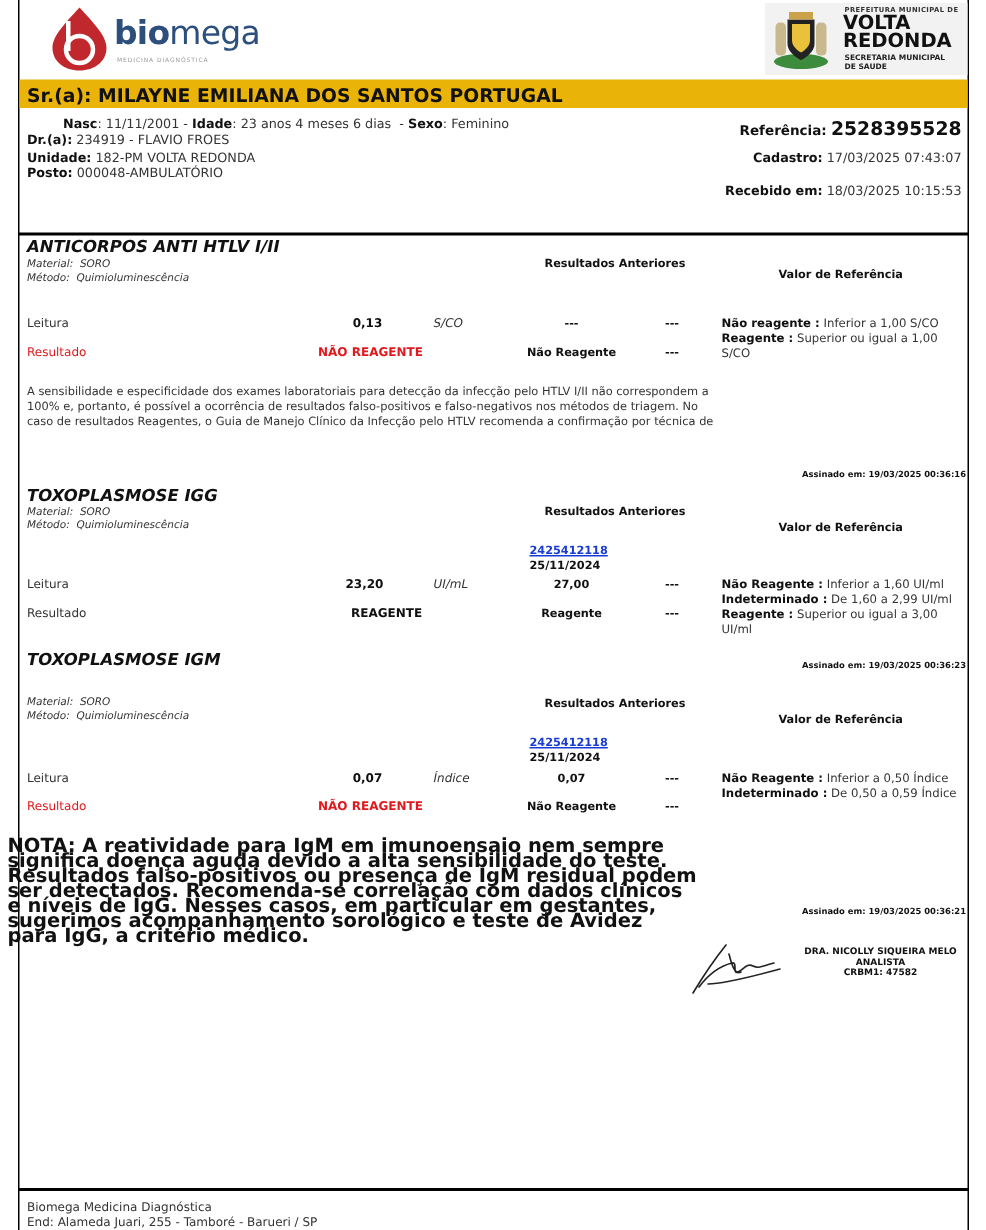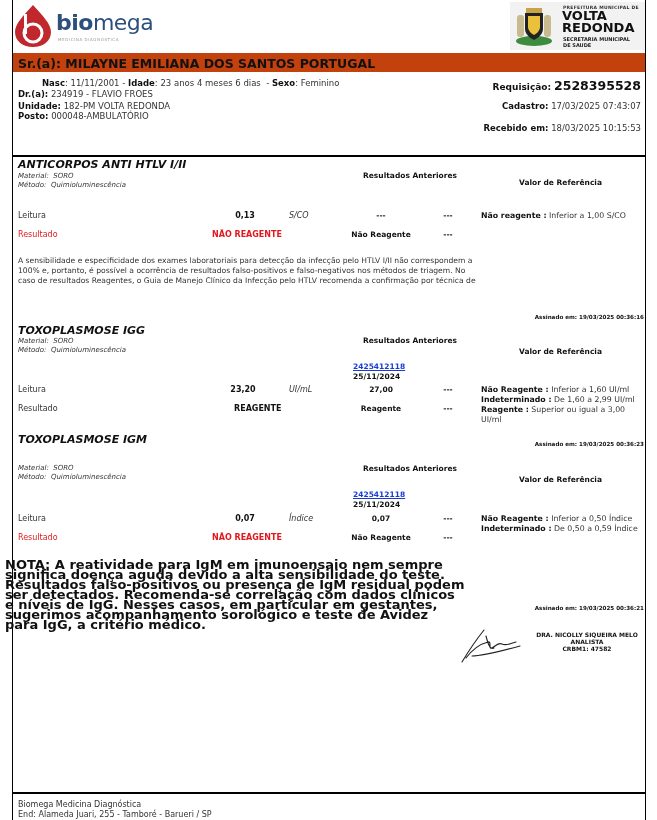--- a/index.html
+++ b/index.html
@@ -4,33 +4,33 @@
 <style>
   html, body { margin:0; padding:0; background:#fff; }
   body { width:657px; height:820px; position:relative; overflow:hidden;
          font-family:"DejaVu Sans", sans-serif; color:#222; font-size:8px; }
   .abs { position:absolute; }
   .frame-left { position:absolute; left:12px; top:0; width:1px; height:820px; background:#000; }
   .frame-right { position:absolute; left:645px; top:0; width:1px; height:820px; background:#000; }
   .rule { position:absolute; left:12px; width:634px; height:2px; background:#000; }
 
   
-  .logo-box { left:12px; top:4px; width:130px; height:44px;padding-left:40px; }
+  .logo-box { left:32px; top:4px; width:130px; height:44px;padding-left:40px; }
   .logo-drop { position:absolute; left:1px; top:0; width:40px; height:44px; }
   .logo-word { position:absolute; left:44px; top:6px; font-family:"DejaVu Sans", sans-serif;
                font-size:22px; font-weight:bold; color:#2c4f7c; letter-spacing:-0.5px; }
   .logo-sub { position:absolute; left:46px; top:33px; font-size:4px; color:#9a9a9a; letter-spacing:0.6px; }
 
   .pref-box { left:510px; top:2px; width:135px; height:48px; background:#f2f2f2; }
   .crest { position:absolute; left:3px; top:3px; width:42px; height:42px; }
   .pref-small { position:absolute; left:53px; top:3px; font-size:4.5px; font-weight:bold; color:#333; letter-spacing:0.3px; }
   .pref-city { position:absolute; left:52px; top:8px; font-size:13px; line-height:12px; font-weight:900; color:#111; }
   .pref-sec { position:absolute; left:53px; top:34px; font-size:5px; font-weight:bold; color:#222; line-height:6px; }
 
-  .patient-bar { left:13px; top:53px; width:632px; height:19px; background:#c2410c; }
+  .patient-bar { left:13px; top:53px; width:632px; height:19px; background:#eab308; }
   .patient-name { position:absolute; left:5px; top:3px; font-size:12.5px; font-weight:bold; color:#111; }
 
   .info { left:18px; font-size:8.5px; color:#333; }
   .info b { color:#111; }
   .req { right:16px; top:78px; font-size:9px; color:#333; text-align:right; }
   .req .lbl { font-weight:bold; color:#111; }
   .req .num { font-size:12.5px; font-weight:900; color:#111;margin-top:20px; }
   .right-line { right:16px; font-size:8.5px; color:#333; text-align:left; }
   .right-line .lbl { font-weight:bold; color:#111; }
 
@@ -106,21 +106,21 @@
   <b>Dr.(a):</b> <span>234919 - FLAVIO FROES</span>
 </div>
 <div class="abs info" style="top:101px;">
   <b>Unidade:</b> <span>182-PM VOLTA REDONDA</span>
 </div>
 <div class="abs info" style="top:111px;">
   <b>Posto:</b> <span>000048-AMBULATÓRIO</span>
 </div>
 
 <div class="abs req">
-  <span class="lbl">Requisição:</span> <span class="num">2528395528</span>
+  <span class="lbl">Referência:</span> <span class="num">2528395528</span>
 </div>
 <div class="abs right-line" style="top:101px;">
   <span class="lbl">Cadastro:</span> <span>17/03/2025 07:43:07</span>
 </div>
 <div class="abs right-line" style="top:123px;">
   <span class="lbl">Recebido em:</span> <span>18/03/2025 10:15:53</span>
 </div>
 
 <div class="abs exam-title" style="top:158px;">ANTICORPOS ANTI HTLV I/II</div>
 <div class="abs exam-meta" style="top:172px;"><span>Material:</span>&nbsp; <span>SORO</span></div>
@@ -134,20 +134,21 @@
 <div class="abs prev" style="left:336px; top:211px;">---</div>
 <div class="abs dash" style="left:441px; top:211px;">---</div>
 
 <div class="abs row-lbl red" style="top:230px;">Resultado</div>
 <div class="abs" style="left:212px; top:230px; font-size:8px; font-weight:bold;"><span class="red">NÃO REAGENTE</span></div>
 <div class="abs prev red" style="left:336px; top:230px;">Não Reagente</div>
 <div class="abs dash red" style="left:441px; top:230px;">---</div>
 
 <div class="abs ref" style="top:211px;">
   <div><b>Não reagente :</b> <span>Inferior a 1,00 S/CO</span></div>
+  <div><b>Reagente :</b> <span>Superior ou igual a 1,00 S/CO</span></div>
 </div>
 
 <div class="abs para" style="top:256px;">
   <div>A sensibilidade e especificidade dos exames laboratoriais para detecção da infecção pelo HTLV I/II não correspondem a 100% e, portanto, é possível a ocorrência de resultados falso-positivos e falso-negativos nos métodos de triagem. No caso de resultados Reagentes, o Guia de Manejo Clínico da Infecção pelo HTLV recomenda a confirmação por técnica de</div>
 </div>
 <div class="abs signed" style="top:314px;">Assinado em: 19/03/2025 00:36:16</div>
 
 <div class="abs exam-title" style="top:324px;">TOXOPLASMOSE IGG</div>
 <div class="abs exam-meta" style="top:337px;"><span>Material:</span>&nbsp; <span>SORO</span></div>
 <div class="abs exam-meta" style="top:346px;"><span>Método:</span>&nbsp; <span>Quimioluminescência</span></div>

